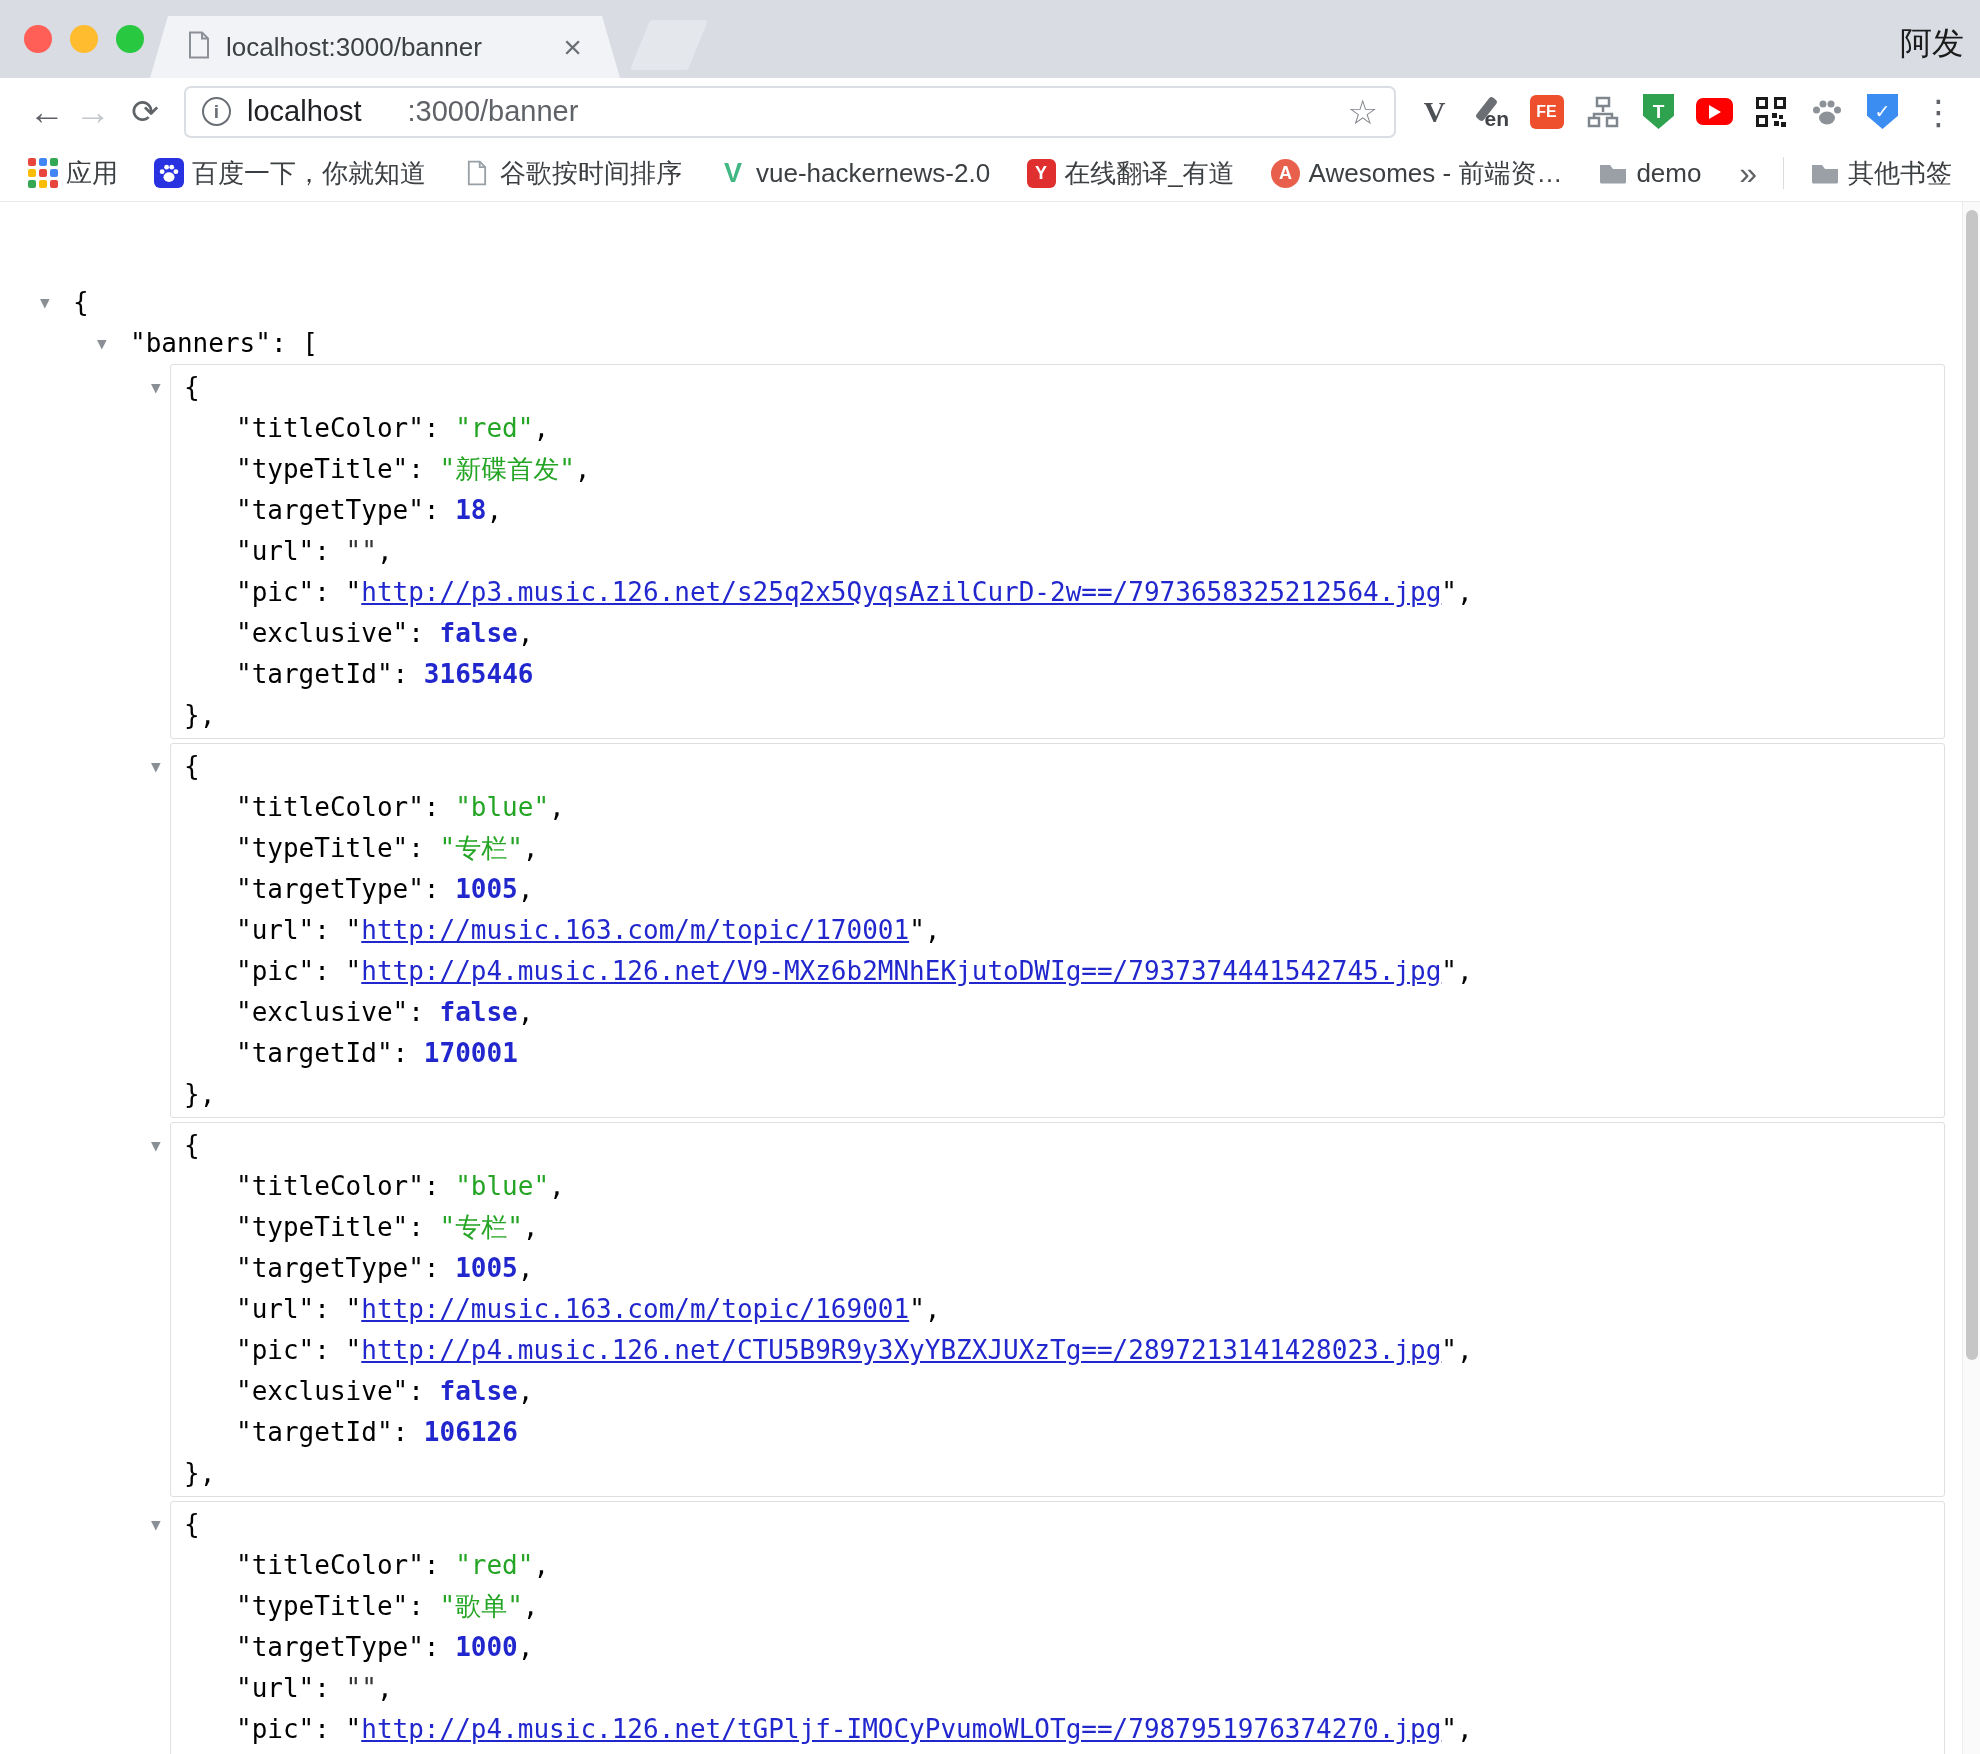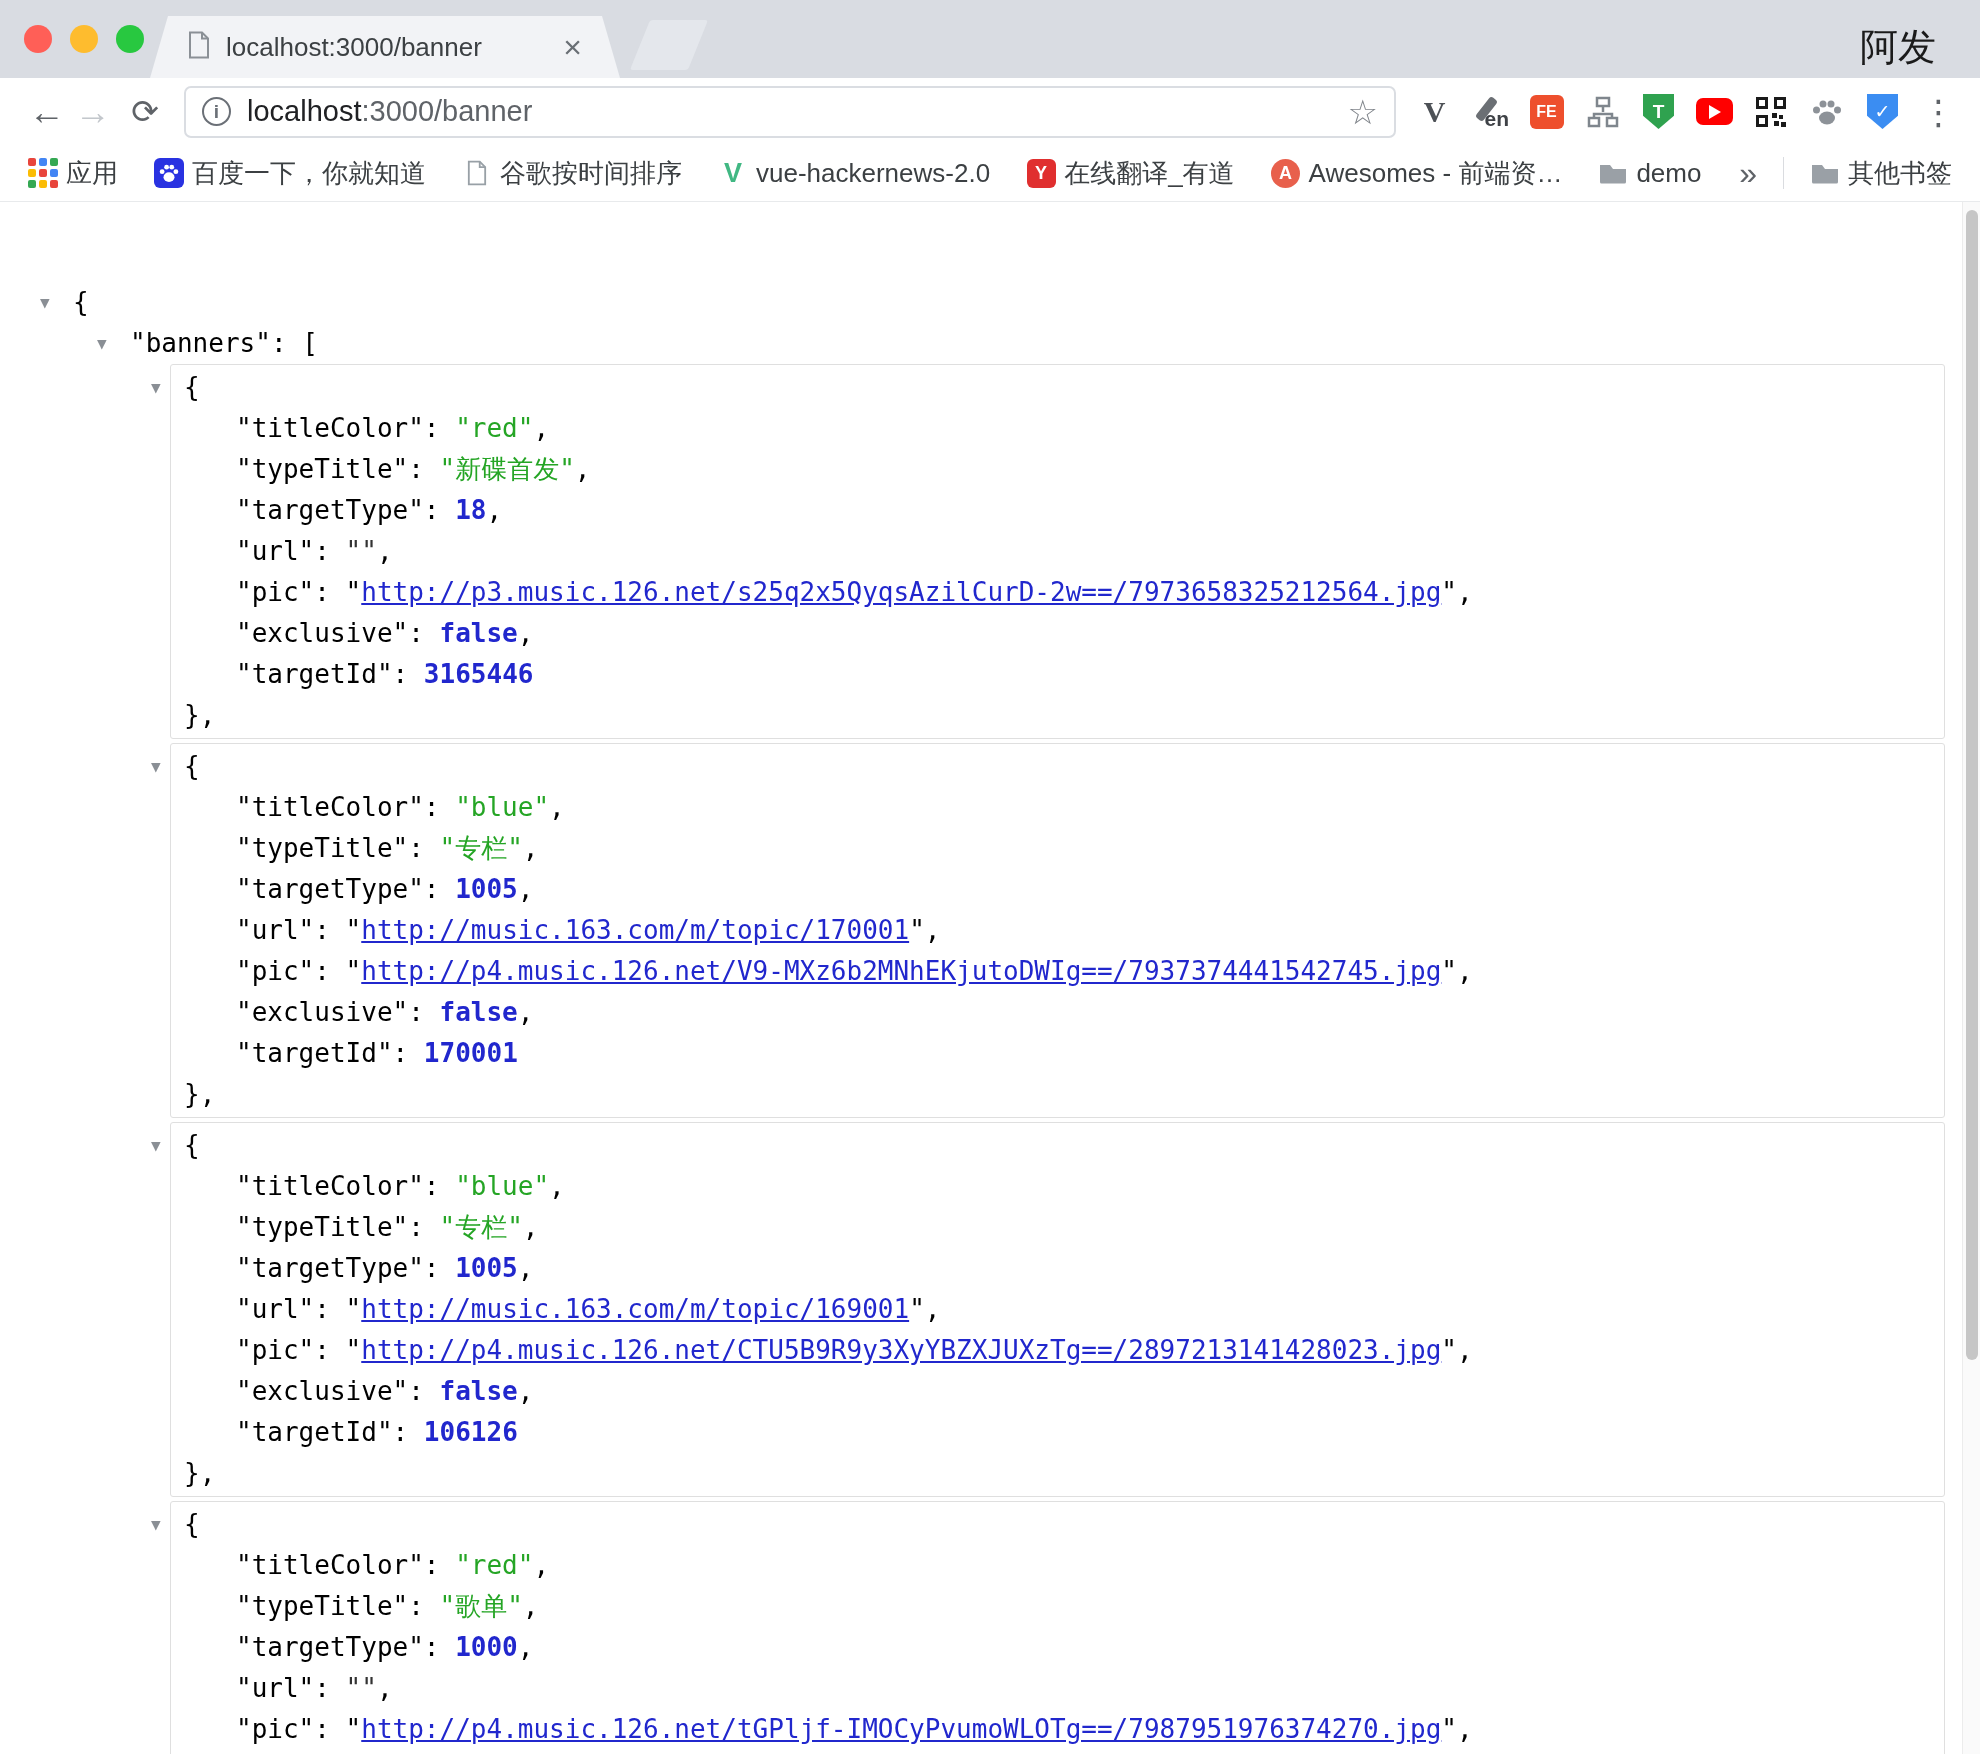--- a/index.html
+++ b/index.html
@@ -11,32 +11,32 @@
   .tabbar { position:relative; height:78px; background:#d9dce2; }
   .traffic { position:absolute; left:24px; top:25px; display:flex; gap:18px; }
   .light { width:28px; height:28px; border-radius:50%; display:inline-block; }
   .light.red{ background:#ff5f57; } .light.yellow{ background:#febc2e; } .light.green{ background:#28c840; }
   .tab { position:absolute; left:150px; bottom:0; width:470px; height:62px; background:#f2f3f6;
          clip-path:polygon(18px 0, calc(100% - 18px) 0, 100% 100%, 0 100%);
          display:flex; align-items:center; padding:0 38px; }
   .tab-title { font-size:26px; color:#3c4043; margin-left:16px; flex:1; white-space:nowrap; overflow:hidden; }
   .tab-close { font-size:32px; color:#6a6f75; margin-left:12px; line-height:1; }
   .newtab { position:absolute; left:640px; bottom:8px; width:58px; height:50px; background:#e4e7ec; transform:skewX(-22deg); border-radius:3px; }
-  .profile-name { position:absolute; right:44px; top:22px; font-size:38px; color:#1b1b1b; }
+  .profile-name { position:absolute; right:16px; top:22px; font-size:32px; color:#1b1b1b; }
 
   
   .toolbar { position:relative; height:67px; background:#fff; display:flex; align-items:center; padding:0 16px 0 24px; }
   .navbtn { width:46px; text-align:center; font-size:36px; line-height:1; }
   .icon-back{ color:#5f6368; } .icon-forward{ color:#c3c7cc; } .icon-reload{ color:#5f6368; font-size:33px; margin-left:6px; }
   .addressbar { margin-left:16px; width:1212px; height:52px; border:2px solid #dadde2; border-radius:7px;
                 background:#fff; display:flex; align-items:center; padding:0 16px; }
   .info-icon { width:29px; height:29px; border-radius:50%; border:2.5px solid #6b7077; color:#6b7077;
                font-size:19px; font-weight:bold; display:flex; align-items:center; justify-content:center; flex:none; }
   .url-text { margin-left:16px; font-size:29px; white-space:nowrap; }
-  .url-host { color:#202124; } .url-path { color:#5f6368; }
+  .url-host { color:#202124; } .url-path { color:#5f6368;margin-left:46px; }
   .star-icon { margin-left:auto; font-size:34px; color:#80858b; line-height:1; }
   .extensions { display:flex; align-items:center; gap:19px; margin-left:20px; }
   .ext { width:37px; height:37px; display:flex; align-items:center; justify-content:center; position:relative; flex:none; }
   .ext-v { font-size:30px; font-weight:bold; color:#4d5156; font-family:"Liberation Serif","DejaVu Serif",serif; }
   .pen { position:absolute; left:10px; top:3px; width:9px; height:26px; background:#6b6f74; border-radius:3px; transform:rotate(38deg); }
   .en-badge { position:absolute; right:0; bottom:-1px; font-size:21px; color:#3f4247; font-weight:bold; }
   .ext-fe { width:34px; height:34px; border-radius:6px; background:#ee4f2d; color:#fff; font-size:16px; font-weight:bold;
             display:flex; align-items:center; justify-content:center; }
   .shield { width:31px; height:35px; clip-path:polygon(0 0,100% 0,100% 62%,50% 100%,0 62%);
             display:flex; align-items:center; justify-content:center; color:#fff; font-weight:bold; font-size:19px; }

